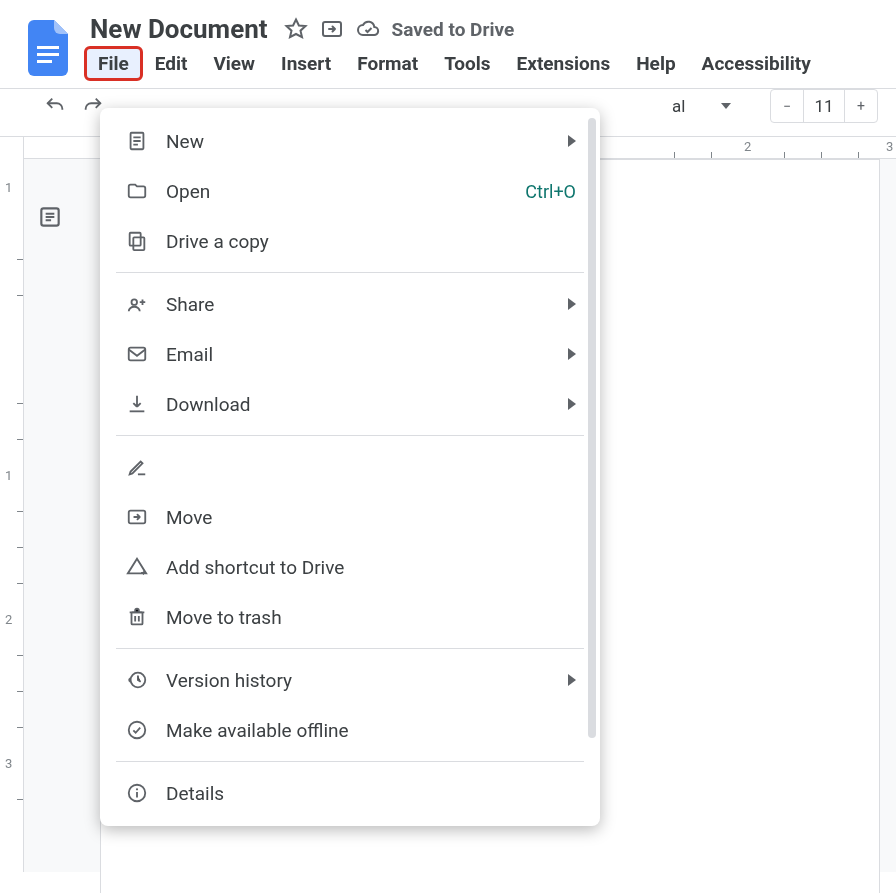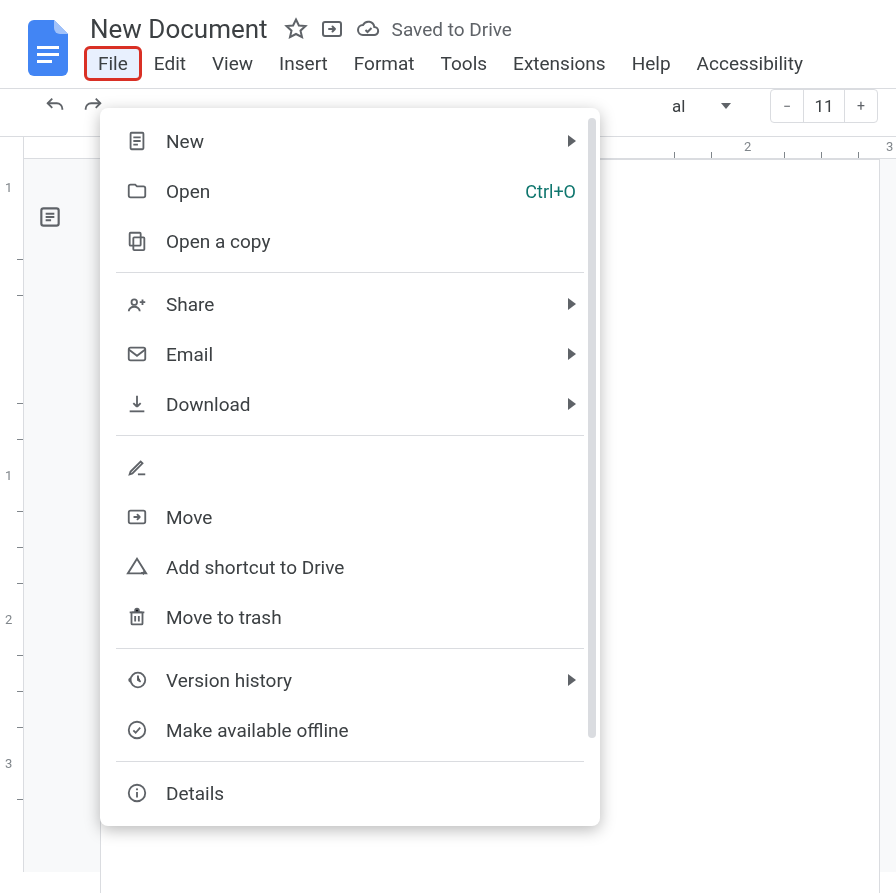--- a/index.html
+++ b/index.html
@@ -17,21 +17,21 @@
     display: flex;
     align-items: flex-start;
     padding: 8px 0 0 0;
     border-bottom: 1px solid #dadce0;
   }
   .docs-logo {
     width: 44px; height: 56px;
     margin: 12px 14px 12px 28px;
     flex-shrink: 0;
   }
-  .title-area { flex: 1; }
+  .title-area { flex: 1; font-weight: bold; }
   .title-row {
     display: flex;
     align-items: center;
     gap: 12px;
     padding-top: 6px;
   }
   .doc-title {
     font-size: 26px;
     color: #3c4043;
     padding: 0 4px;
@@ -429,21 +429,21 @@
       </span>
     <span class="label">Open</span>
     <span class="accel">Ctrl+O</span>
   </div>
   <div class="menu-item">
     <span class="icon">
         <svg width="22" height="22" viewBox="0 0 24 24">
           <use href="#i-copy"></use>
         </svg>
       </span>
-    <span class="label">Open a copy</span>
+    <span class="label">Drive a copy</span>
   </div>
 
   <div class="menu-sep"></div>
 
   <div class="menu-item">
     <span class="icon">
         <svg width="22" height="22" viewBox="0 0 24 24">
           <use href="#i-share"></use>
         </svg>
       </span>

